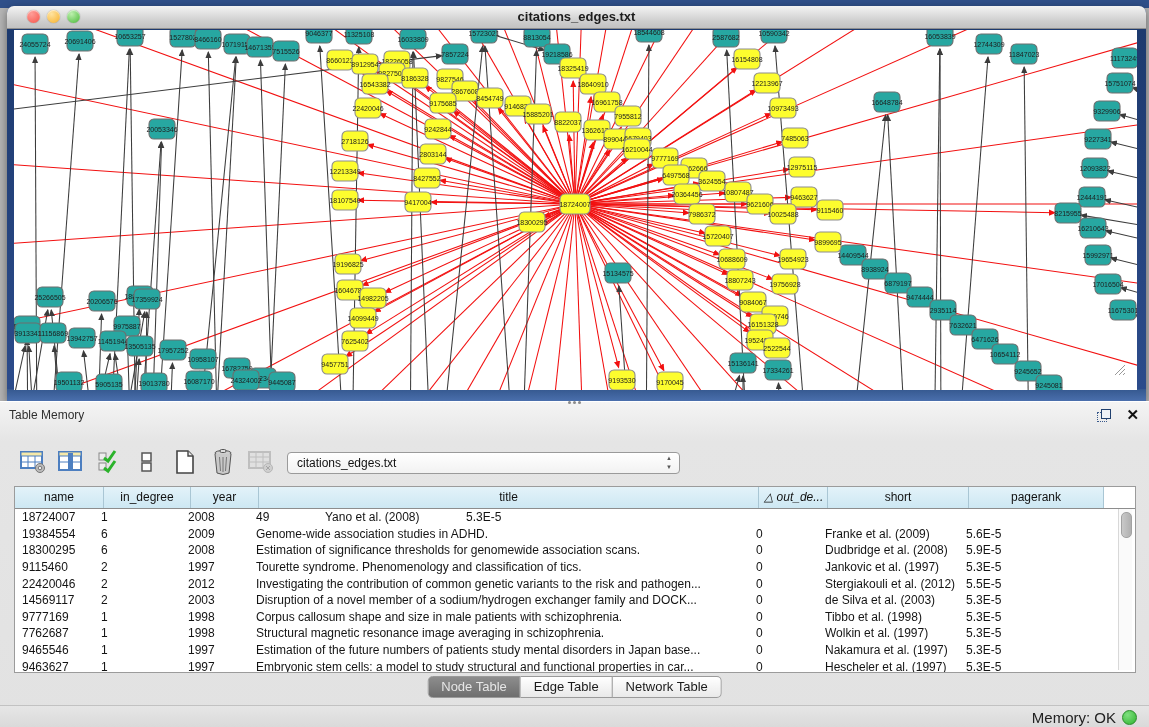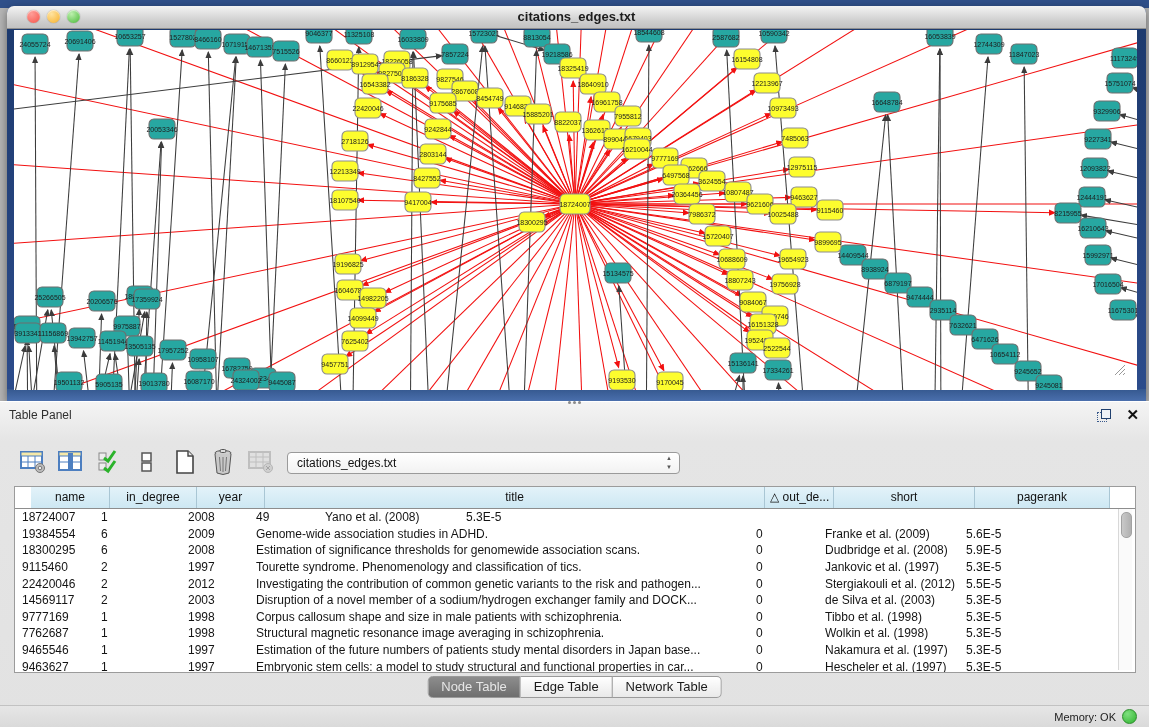--- a/index.html
+++ b/index.html
@@ -77,21 +77,21 @@
     position:absolute;left:14px;top:84px;width:1122px;height:187px;
     background:#ffffff;border:1px solid #9b9b9b;box-sizing:border-box;overflow:hidden;
   }
   .thead{display:flex;height:21px;border-bottom:1px solid #8d8d8d;background:#fff;}
   .th{
     background:linear-gradient(#e3f2f9,#cde8f3);
     border-right:1px solid #a9c6d4;box-sizing:border-box;
     font-size:12px;color:#111;text-align:center;line-height:20px;
     overflow:hidden;white-space:nowrap;flex:0 0 auto;
   }
-  .th.sorted{text-align:left;padding-left:5px;}
+  .th.sorted{text-align:left;padding-left:5px;font-style:italic;}
   .trow{display:flex;height:16.6px;align-items:center;}
   .td{
     font-size:12px;color:#141414;padding-left:7px;box-sizing:border-box;
     overflow:hidden;white-space:nowrap;flex:0 0 auto;
   }
   .vscroll{
     position:absolute;top:22px;right:3px;width:13px;bottom:2px;
     background:#fafafa;border-left:1px solid #d8d8d8;
   }
   .vthumb{position:absolute;left:2px;top:3px;width:9px;height:24px;background:linear-gradient(90deg,#c9c9c9,#b0b0b0);border-radius:5px;border:1px solid #a2a2a2;}
@@ -104,21 +104,21 @@
   }
   .seg.first{border-left:1px solid #9a9a9a;border-radius:5px 0 0 5px;}
   .seg.last{border-radius:0 5px 5px 0;}
   .seg.active{background:linear-gradient(#8d8d8d,#6e6e6e);color:#e6e6e6;}
   
   .statusbar{
     position:absolute;left:0;bottom:0;width:1149px;height:22px;
     background:linear-gradient(#e6e6e6,#d9d9d9);border-top:1px solid #c2c2c2;
   }
   .mem-wrap{position:absolute;right:12px;top:3px;display:flex;align-items:center;gap:6px;}
-  .mem-label{font-size:11px;color:#222;}
+  .mem-label{font-size:15px;color:#222;}
   .mem-dot{width:13px;height:13px;border-radius:50%;background:radial-gradient(circle at 35% 30%, #7fe07f, #2fb42f);border:1px solid #2a8c2a;}
   .divider-handle{position:absolute;left:568px;top:-1px;width:14px;height:4px;display:flex;gap:2px;}
   .divider-handle i{width:3px;height:3px;background:#8a8a8a;border-radius:50%;}
 </style>
 </head>
 <body>
 
 <div class="desktop-band"></div>
 
 <div class="net-window">
@@ -878,21 +878,21 @@
   </div>
 </div>
 
 <div class="table-panel">
   <div class="divider-handle">
       <i></i>
       <i></i>
       <i></i>
     </div>
   <div class="panel-titlebar">
-    <span class="panel-title">Table Panel</span>
+    <span class="panel-title">Table Memory</span>
     <span class="float-icon">
         <span class="sq1"></span>
         <span class="sq2"></span>
       </span>
     <span class="close-icon">✕</span>
   </div>
 
   <div class="toolbar">
     <span class="tool-btn">
       <svg width="26" height="24" viewBox="0 0 26 24">
@@ -959,21 +959,21 @@
     </span>
   </div>
 
   <div class="net-select">
     <span>citations_edges.txt</span>
     <span class="arrows">▲<br>▼</span>
   </div>
 
   <div class="data-table">
     <div class="thead" id="thead">
-        <div class="th" style="width: 79px; margin-left: 16px;">name</div>
+        <div class="th" style="width: 89px;">name</div>
         <div class="th" style="width: 87px;">in_degree</div>
         <div class="th" style="width: 68px;">year</div>
         <div class="th" style="width: 500px;">title</div>
         <div class="th sorted" style="width: 69px;">△ out_de...</div>
         <div class="th" style="width: 141px;">short</div>
         <div class="th" style="width: 135px;">pagerank</div>
       </div>
     <div id="tbody">
         <div class="trow">
           <div class="td" style="width: 79px;">18724007</div>
@@ -1036,21 +1036,21 @@
           <div class="td" style="width: 69px;">0</div>
           <div class="td" style="width: 141px;">Tibbo et al. (1998)</div>
           <div class="td" style="width: 135px;">5.3E-5</div>
         </div>
         <div class="trow">
           <div class="td" style="width: 79px;">7762687</div>
           <div class="td" style="width: 87px;">1</div>
           <div class="td" style="width: 68px;">1998</div>
           <div class="td" style="width: 500px;">Structural magnetic resonance image averaging in schizophrenia.</div>
           <div class="td" style="width: 69px;">0</div>
-          <div class="td" style="width: 141px;">Wolkin et al. (1998)</div>
+          <div class="td" style="width: 141px;">Wolkin et al. (1997)</div>
           <div class="td" style="width: 135px;">5.3E-5</div>
         </div>
         <div class="trow">
           <div class="td" style="width: 79px;">9465546</div>
           <div class="td" style="width: 87px;">1</div>
           <div class="td" style="width: 68px;">1997</div>
           <div class="td" style="width: 500px;">Estimation of the future numbers of patients study mental disorders in Japan base...</div>
           <div class="td" style="width: 69px;">0</div>
           <div class="td" style="width: 141px;">Nakamura et al. (1997)</div>
           <div class="td" style="width: 135px;">5.3E-5</div>

